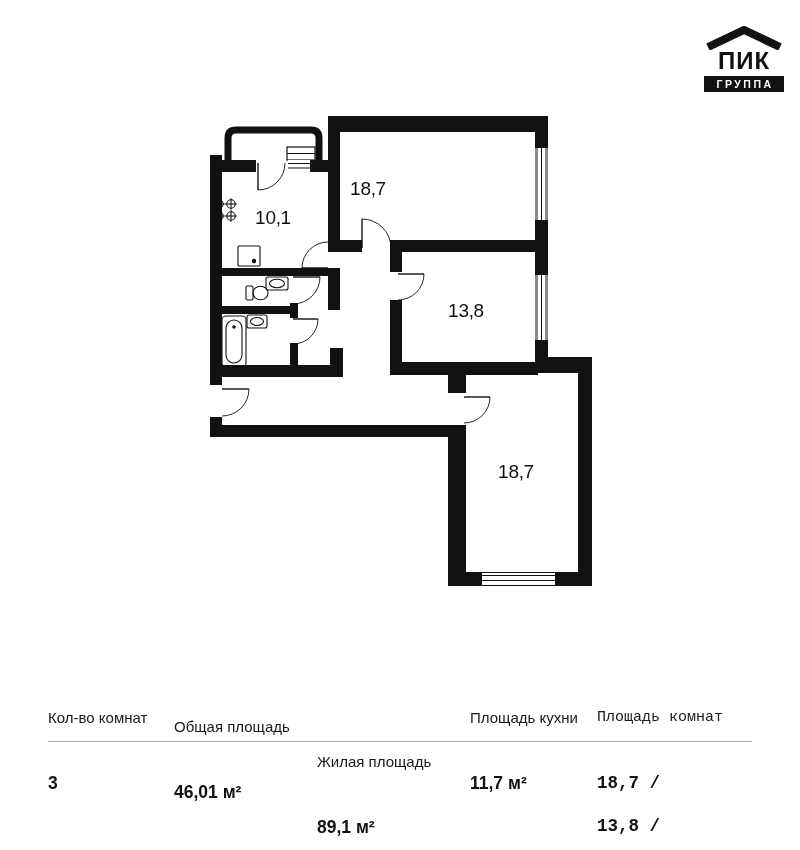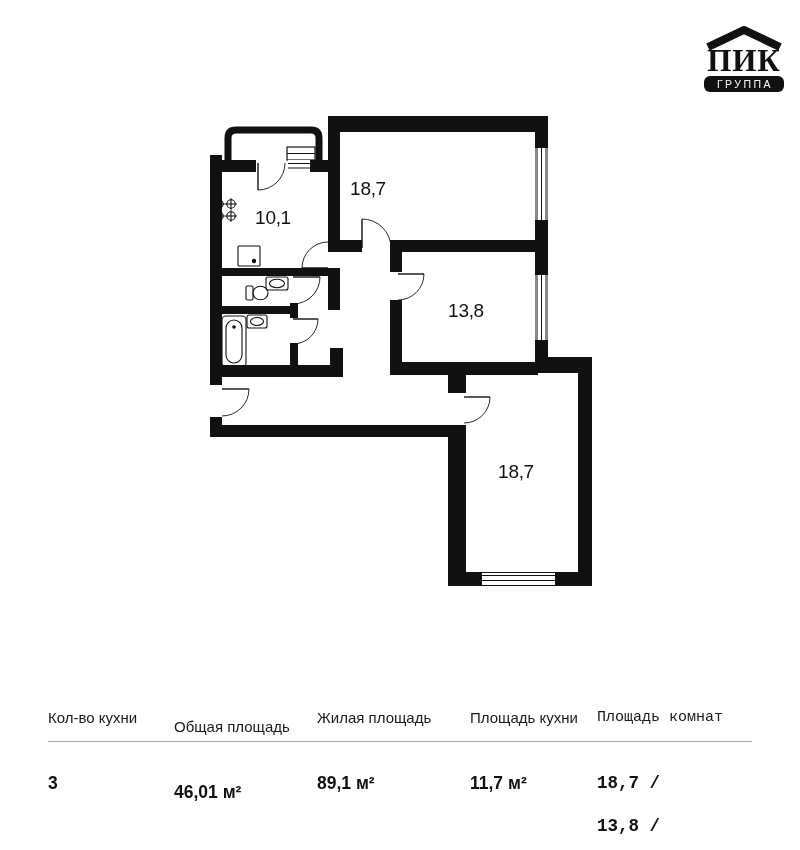--- a/index.html
+++ b/index.html
@@ -2,37 +2,37 @@
 <html><head>
 <meta charset="utf-8">
 <style>
   html,body{margin:0;padding:0;background:#fff;}
   body{width:800px;height:850px;position:relative;overflow:hidden;
        font-family:"Liberation Sans","DejaVu Sans",sans-serif;color:#1a1a1a;}
 
   
   .logo{position:absolute;left:704px;top:26px;width:80px;text-align:center;}
   .logo-roof{display:block;margin:0 auto;}
-  .logo-brand{font-size:31px;font-weight:bold;letter-spacing:1px;line-height:26px;
-              color:#111;margin-top:-2px;font-family:Liberation Serif, serif;}
-  .logo-group{display:block;background:#111;color:#fff;font-size:10.5px;font-weight:normal;
-              letter-spacing:2.5px;line-height:16px;margin-top:2px;padding-left:2px;border-radius:6px;}
+  .logo-brand{font-size:24px;font-weight:bold;letter-spacing:1px;line-height:26px;
+              color:#111;margin-top:-2px;font-family:Liberation Sans, sans-serif;}
+  .logo-group{display:block;background:#111;color:#fff;font-size:10.5px;font-weight:bold;
+              letter-spacing:2.5px;line-height:16px;margin-top:2px;padding-left:2px;}
 
   
   .plan{position:absolute;left:200px;top:100px;width:400px;height:500px;}
   .plan svg{width:100%;height:100%;}
   .room-label{font-family:"Liberation Sans","DejaVu Sans",sans-serif;font-size:19px;
               fill:#111;letter-spacing:-0.3px;}
 
   
   .tbl-cell{position:absolute;white-space:nowrap;}
   .tbl-head{top:706px;font-size:15px;line-height:24px;color:#1a1a1a;}
   .tbl-rule{position:absolute;left:48px;top:741px;width:704px;height:1px;background:#ababab;}
   .tbl-val{top:762px;font-size:17.5px;font-weight:600;line-height:43px;color:#111;}
-  .c1{left:48px;} .c2{left:174px;margin-top:9px;} .c3{left:317px;} .c4{left:470px;} .c5{left:597px;font-family:Liberation Mono, monospace;}
+  .c1{left:48px;} .c2{left:174px;margin-top:9px;} .c3{left:317px;margin-top:44px;} .c4{left:470px;} .c5{left:597px;font-family:Liberation Mono, monospace;}
   .wrap{white-space:normal;width:115px;}
 </style>
 </head>
 <body>
 
 <div class="logo">
   <svg class="logo-roof" width="78" height="24" viewBox="0 0 78 24">
     <path d="M 3 21 L 39 4 L 75 21" stroke="#111" stroke-width="8" fill="none"></path>
   </svg>
   <div class="logo-brand">ПИК</div>
@@ -185,21 +185,21 @@
   <g text-anchor="middle">
     <text class="room-label" x="273" y="224">10,1</text>
     <text class="room-label" x="368" y="195">18,7</text>
     <text class="room-label" x="466" y="317">13,8</text>
     <text class="room-label" x="516" y="478">18,7</text>
   </g>
 </svg>
 </div>
 
 <div>
-  <div class="tbl-cell tbl-head c1">Кол-во кухни</div>
+  <div class="tbl-cell tbl-head c1">Кол-во комнат</div>
   <div class="tbl-cell tbl-head c2">Общая площадь</div>
   <div class="tbl-cell tbl-head c3">Жилая площадь</div>
   <div class="tbl-cell tbl-head c4">Площадь кухни</div>
   <div class="tbl-cell tbl-head c5">Площадь комнат</div>
 
   <div class="tbl-rule"></div>
 
   <div class="tbl-cell tbl-val c1">3</div>
   <div class="tbl-cell tbl-val c2">46,01 м²</div>
   <div class="tbl-cell tbl-val c3">89,1 м²</div>

